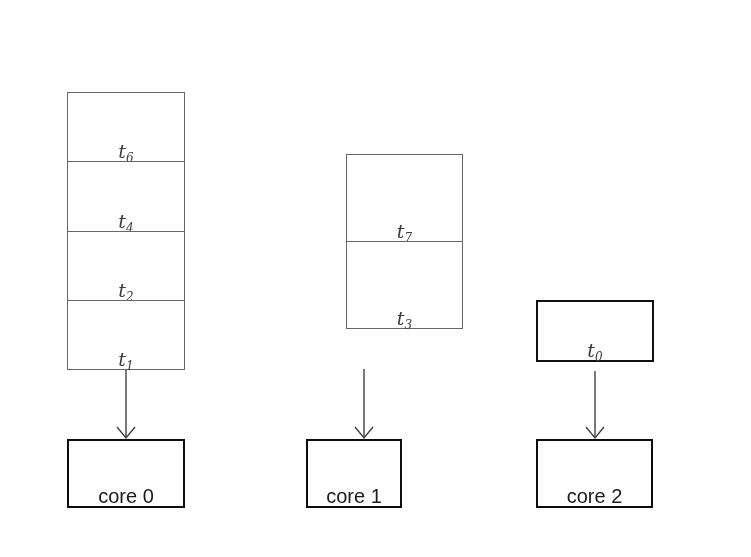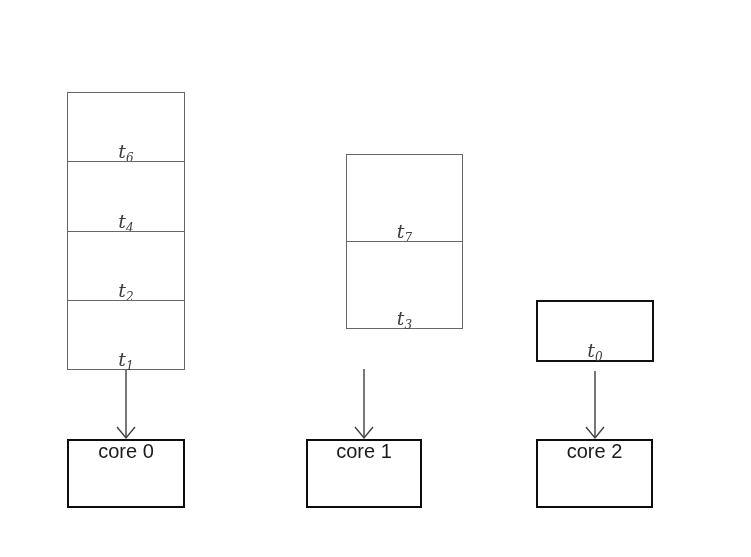--- a/index.html
+++ b/index.html
@@ -49,21 +49,21 @@
     font-size: 12px;
     line-height: 0;
     vertical-align: -0.35em;
   }
   .core-box {
     position: absolute;
     box-sizing: border-box;
     border: 2px solid #0d0d0d;
     background: #ffffff;
     display: flex;
-    align-items: flex-start;
+    align-items: flex-end;
     justify-content: center;
   }
   .core-label {
     font-family: "Liberation Sans", sans-serif;
     font-size: 20px;
     color: #1a1a1a;
     line-height: 1;
   }
   .arrow {
     position: absolute;
@@ -122,20 +122,20 @@
   <div class="arrow" style="left:582px; top:371px;">
     <svg width="26" height="69" viewBox="0 0 26 69">
       <line x1="13" y1="0" x2="13" y2="66" stroke="#3f3f3f" stroke-width="1.4"></line>
       <polyline points="4,56 13,67 22,56" fill="none" stroke="#3f3f3f" stroke-width="1.4"></polyline>
     </svg>
   </div>
 
   <div class="core-box" style="left:67px; top:439px; width:118px; height:69px;">
     <span class="core-label">core 0</span>
   </div>
-  <div class="core-box" style="left:306px; top:439px; width:116px; height:69px;">
+  <div class="core-box" style="left:306px; top:439px; width:96px; height:69px;">
     <span class="core-label">core 1</span>
   </div>
   <div class="core-box" style="left:536px; top:439px; width:117px; height:69px;">
     <span class="core-label">core 2</span>
   </div>
 
 </div>
 
 </body></html>

